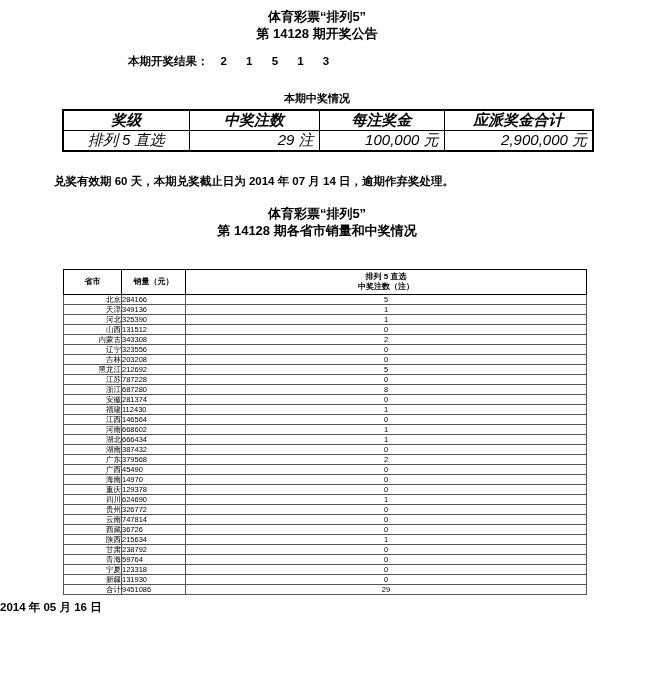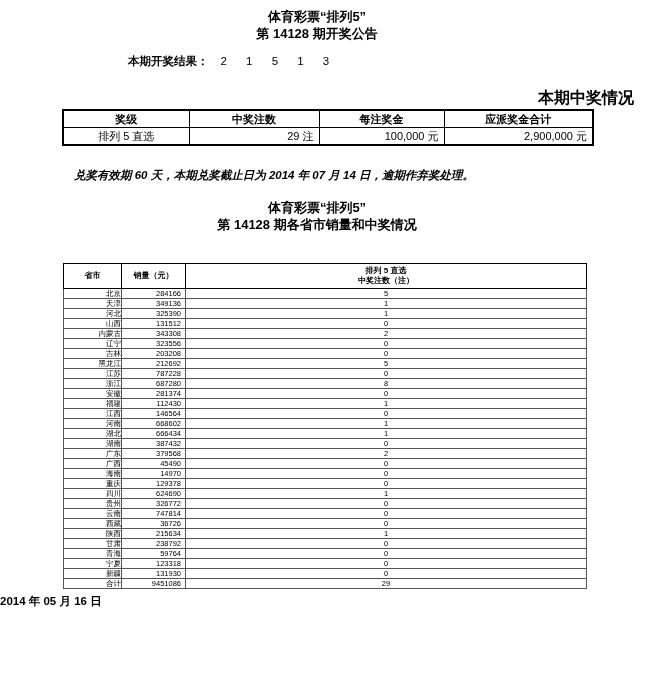--- a/index.html
+++ b/index.html
@@ -16,57 +16,57 @@
     font-size: 13px; line-height: 17px; font-weight: bold;
   }
   .section-title { margin-top: 16px; }
 
   .para {
     margin: 0; font-size: 11.5px; font-weight: 600;
     white-space: nowrap; line-height: 15px;
   }
   .intro   { margin-top: 51px; margin-left: 115px; }
   .result  { margin-top: 12px; margin-left: 128px; }
-  .result-nums { letter-spacing: 8px; margin-left: 12px; font-weight: 400; }
-  .note    { margin-top: 22px; margin-left: 74px; font-style: italic; }
+  .result-nums { letter-spacing: 8px; margin-left: 12px; font-weight: 700; }
+  .note    { margin-top: 22px; margin-left: 54px; }
 
   .prize-title {
-    margin-top: 22px; text-align: right;
-    font-size: 16px; font-weight: bold; line-height: 14px;
+    margin-top: 22px; text-align: center;
+    font-size: 11px; font-weight: bold; line-height: 14px;
   }
 
   table { border-collapse: collapse; table-layout: fixed; }
 
   table.prize {
     margin: 4px 0 0 62px; width: 530px;
     border: 2px solid #000;
   }
   .prize th, .prize td {
     border: 1px solid #000; height: 16px;
-    font-size: 11px; padding: 0 5px; overflow: hidden;
+    font-size: 15px; padding: 0 5px; overflow: hidden; font-style: italic;
   }
   .prize th { font-weight: bold; text-align: center; padding: 0; }
   .prize td.center { text-align: center; }
   .prize td.num { text-align: right; }
 
   table.prov {
     margin: 30px 8px 0 63px; width: 523px;
     border: 1.5px solid #000;
   }
   .prov th {
     border: 1px solid #000; border-bottom: 1.5px solid #000;
     height: 24px; padding: 0;
     font-size: 8px; line-height: 10px; font-weight: bold; text-align: center;
   }
   .prov td {
     border: 1px solid #555; height: 9px;
     font-size: 7.5px; line-height: 9px; padding: 0; overflow: hidden;
   }
   .prov td.c-prov  { text-align: right; }
-  .prov td.c-sales { text-align: right; padding-right: 4px; }
+  .prov td.c-sales { padding-right: 4px; }
   .prov td.c-wins  { text-align: center; }
 
   .footer-date {
     margin-top: 5px; text-align: left; padding-right: 66px;
     font-size: 11.5px; font-weight: 600;
   }
 </style>
 </head>
 <body>
 

